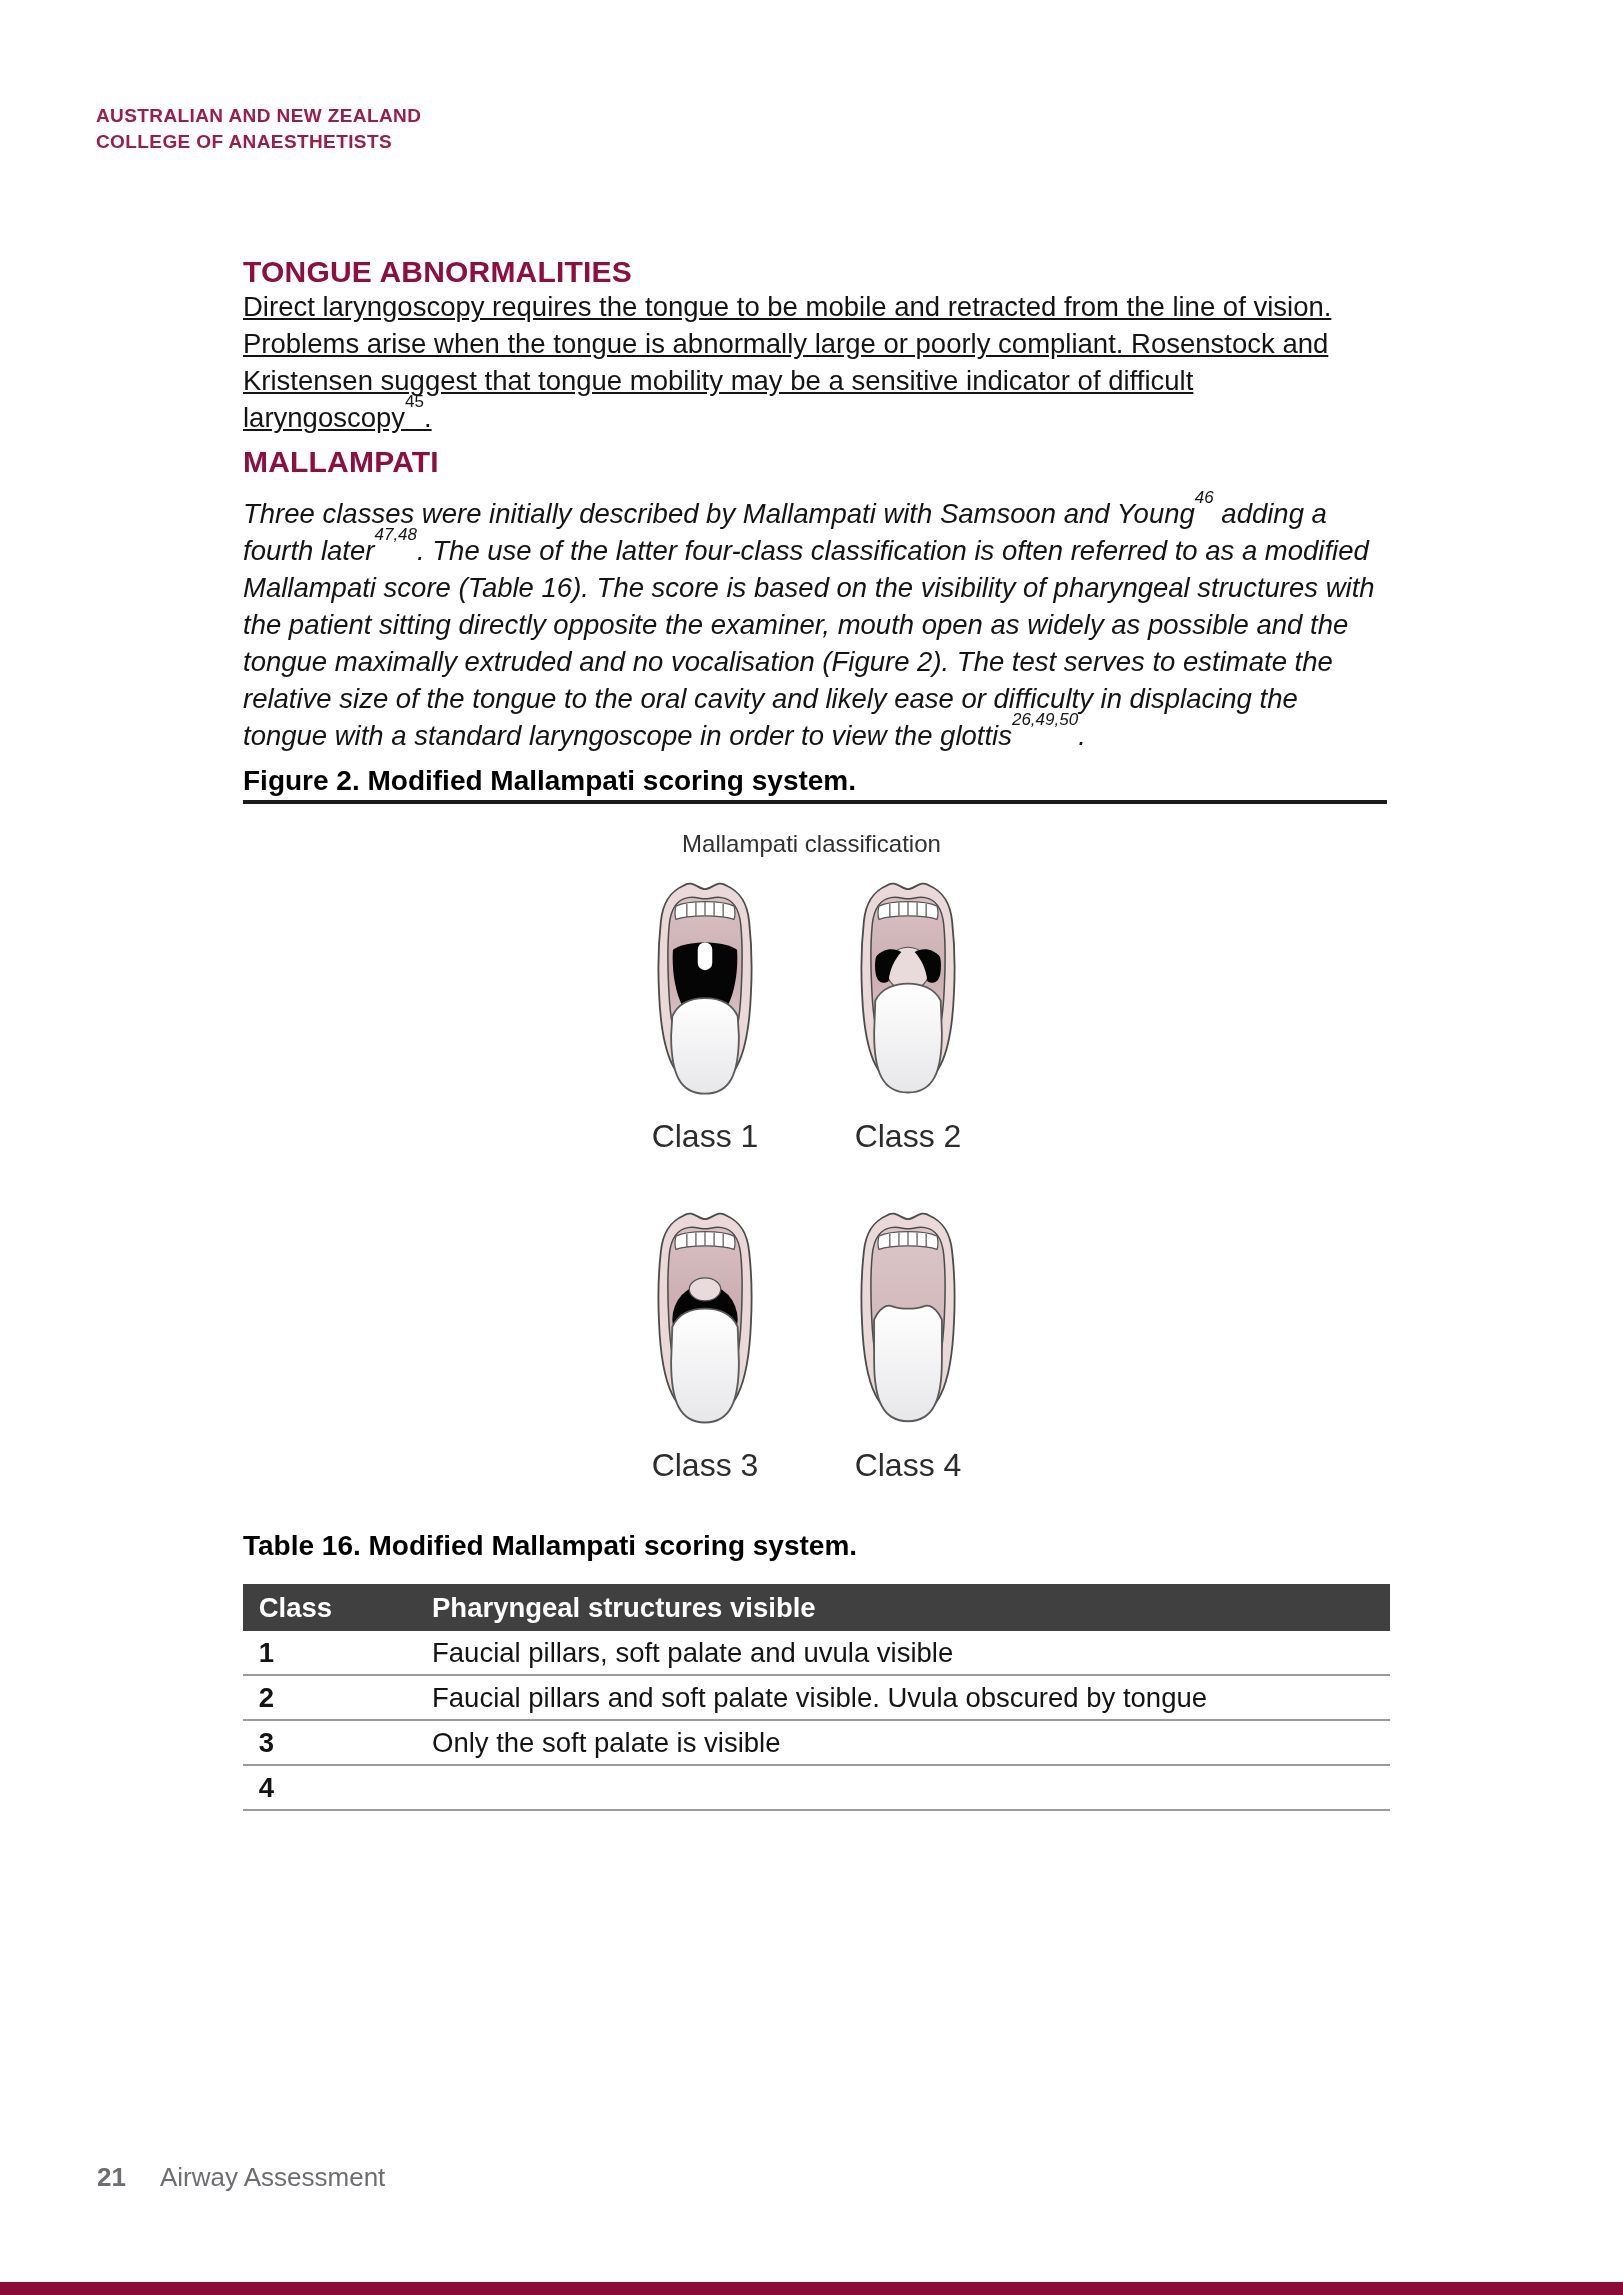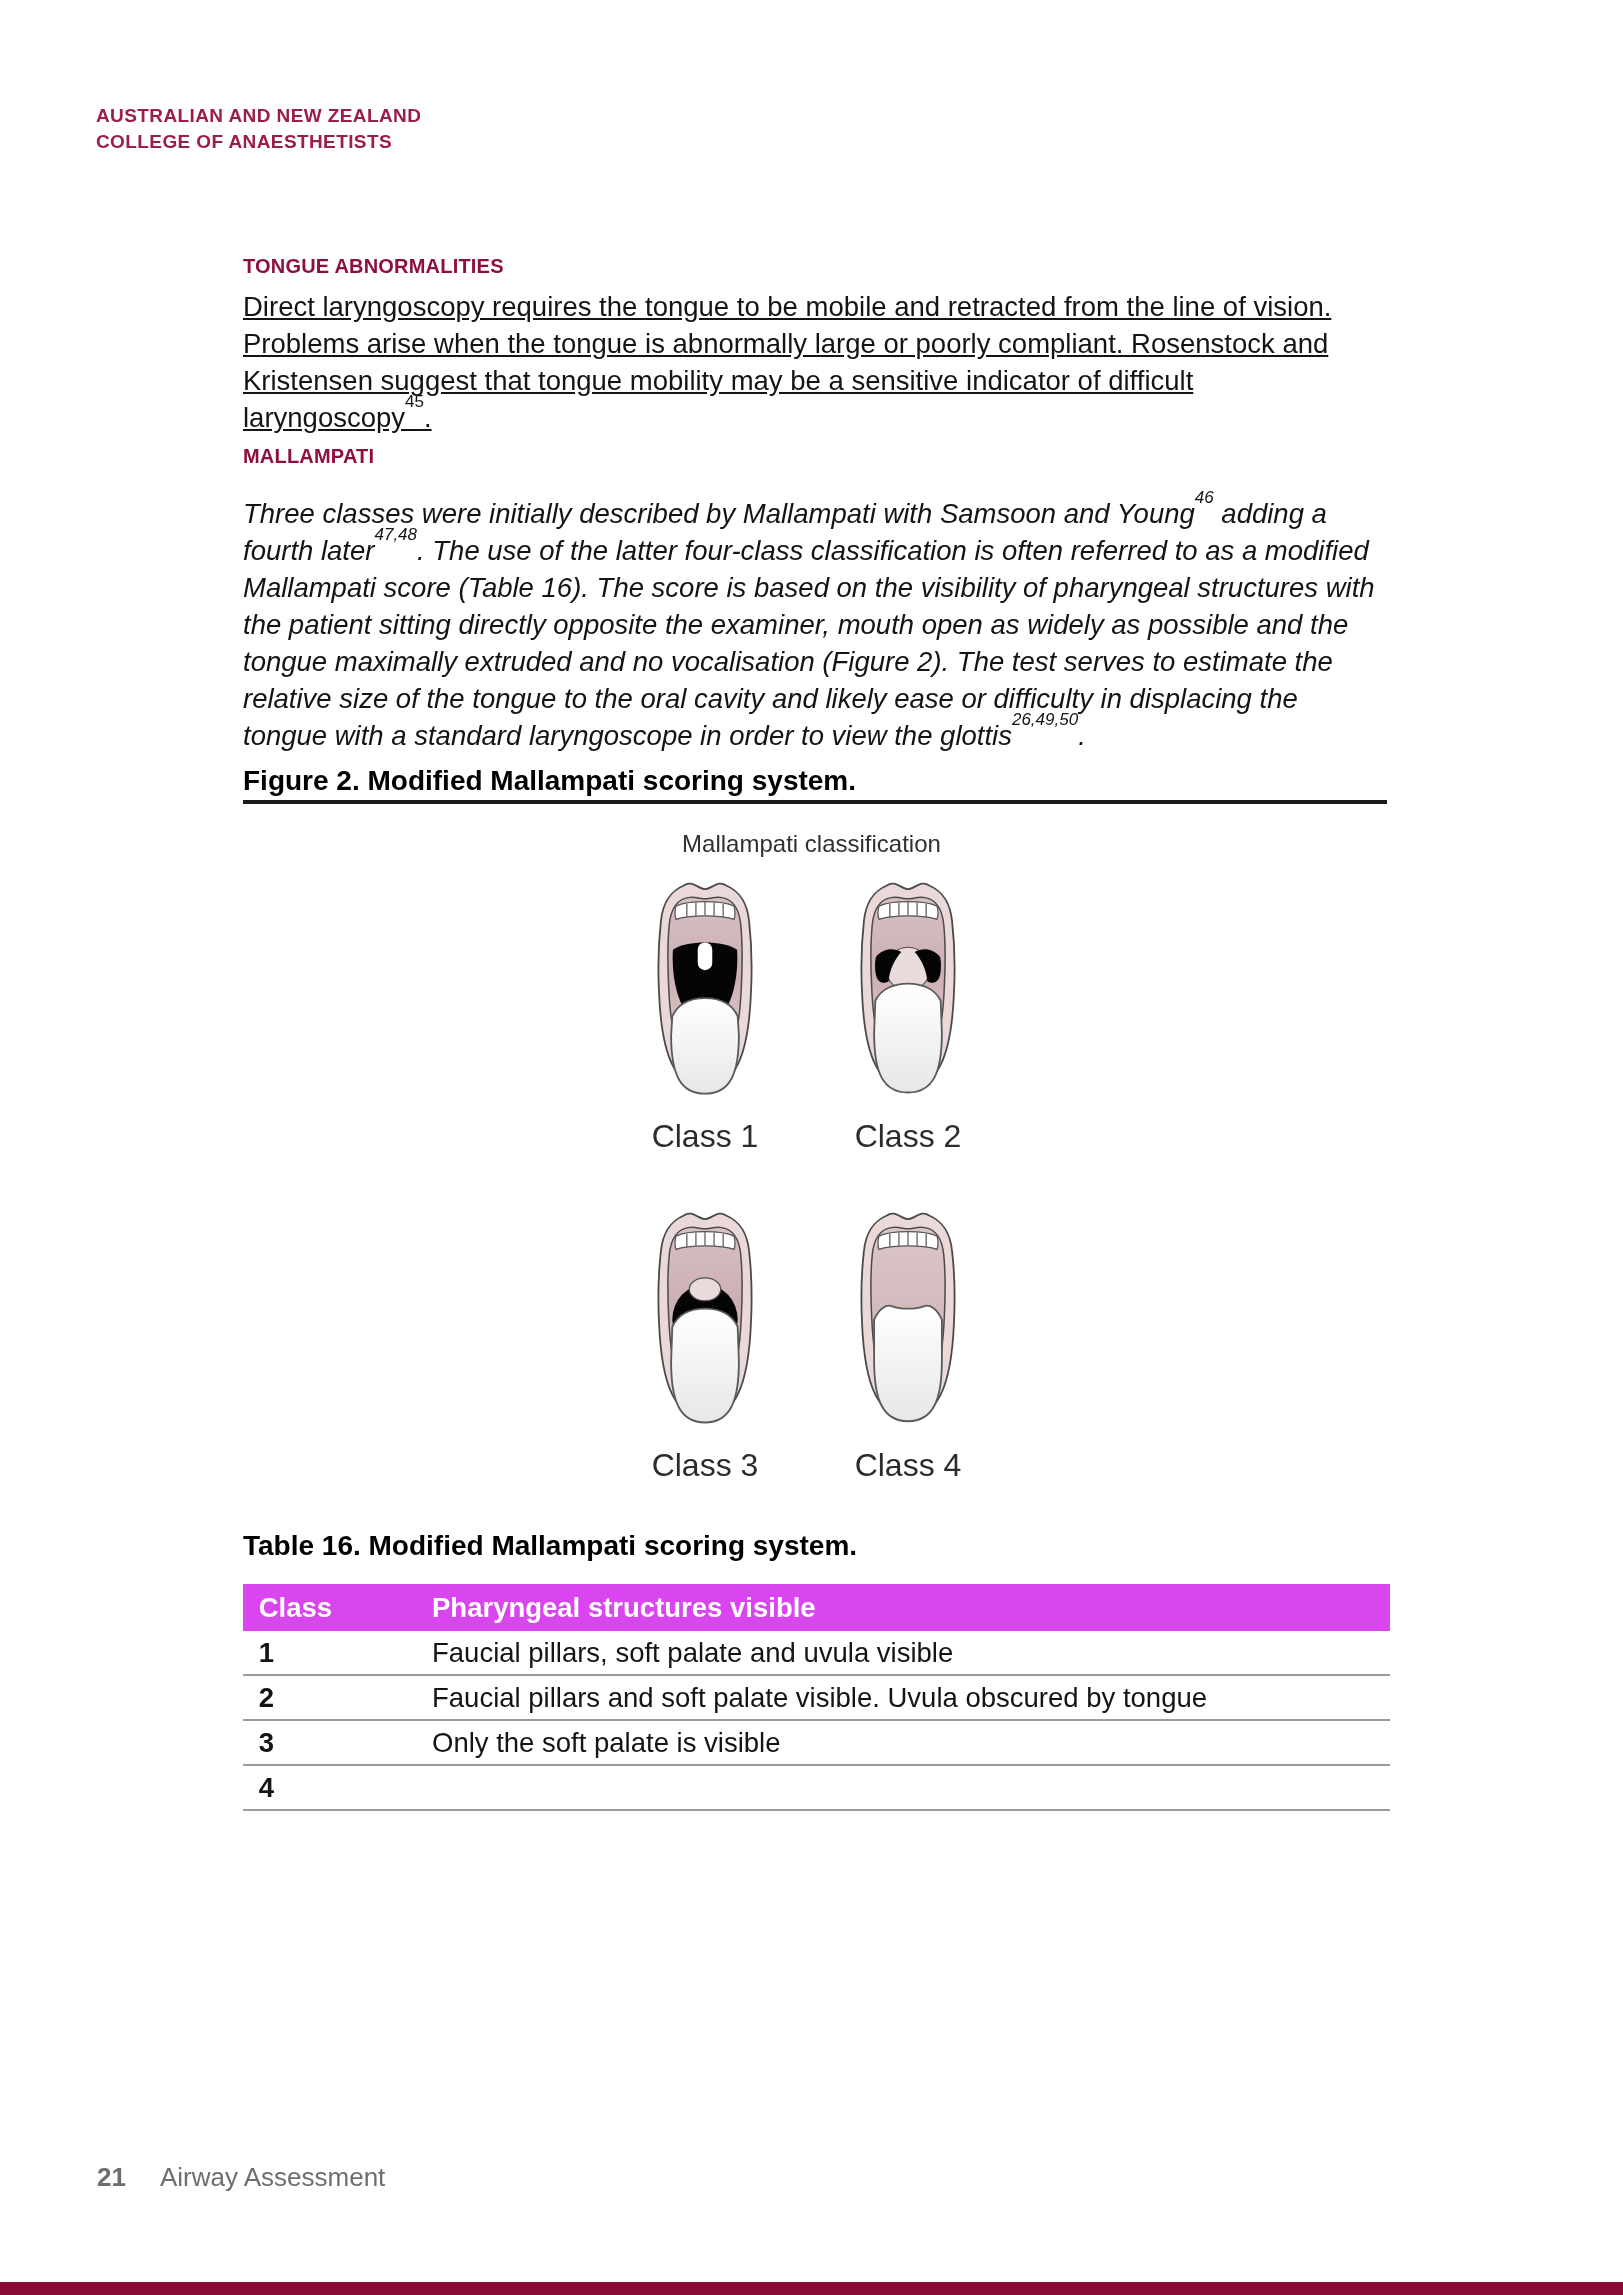--- a/index.html
+++ b/index.html
@@ -9,21 +9,21 @@
     background:#ffffff; overflow:hidden;
     font-family:"Liberation Sans", sans-serif; color:#111111;
   }
   .logo {
     position:absolute; left:96px; top:103px;
     font-size:19px; font-weight:700; line-height:25.5px;
     letter-spacing:0.4px; color:#9C1C4C;
   }
   .h-section {
     position:absolute; left:243px;
-    font-size:20px; font-weight:700; color:#8E0F3F; letter-spacing:0.2px;
+    font-size:30px; font-weight:700; color:#8E0F3F; letter-spacing:0.2px;
   }
   .h-tongue { top:255px; }
   .h-mallampati { top:445px; }
   .para {
     position:absolute; left:243px; width:1139px;
     font-size:27.5px; line-height:37px; color:#141414;
   }
   .para-1 { top:288px;text-decoration:underline; }
   .para-2 { top:495px;font-style:italic; }
   sup.ref { font-size:17px; line-height:0; position:relative; top:-9.8px; }
@@ -47,21 +47,21 @@
   }
   .mouth-cell { width:124px; text-align:center; }
   .mouth-cell svg { width:124px; height:236px; display:block; }
   .mouth-label { margin-top:10.5px; font-size:32px; color:#2c2c2c; }
   .datatable {
     position:absolute; left:243px; top:1584px; width:1147px;
     font-size:27.5px;
   }
   .t-head {
     display:flex; align-items:center; height:47px;
-    background:#d946ef; color:#ffffff; font-weight:700;
+    background:#404040; color:#ffffff; font-weight:700;
   }
   .t-row {
     display:flex; align-items:center; height:45px;
     border-bottom:2px solid #9b9b9b; color:#141414; background:#ffffff;
   }
   .c-class { width:143px; padding-left:15.7px; flex:none; }
   .t-row .c-class { font-weight:700; }
   .c-desc { flex:1;margin-left:46px; }
   .footer {
     position:absolute; left:97px; top:2162px;

